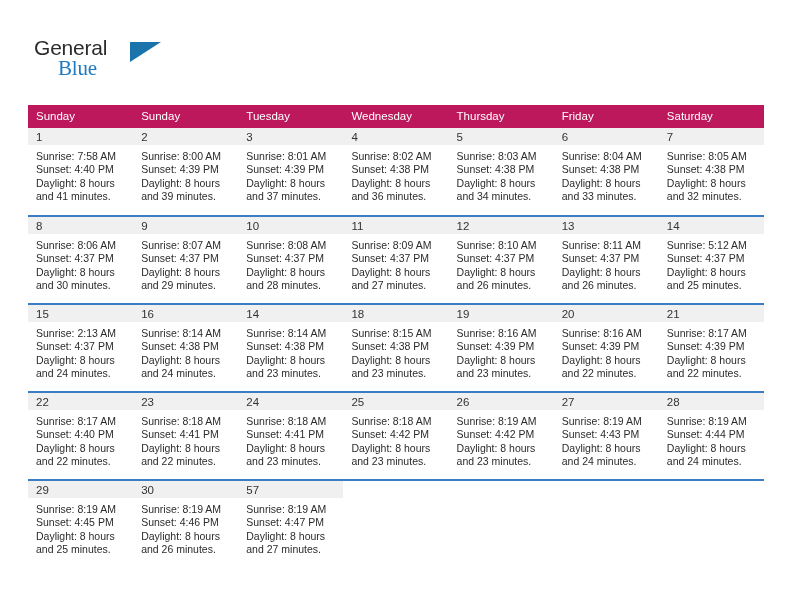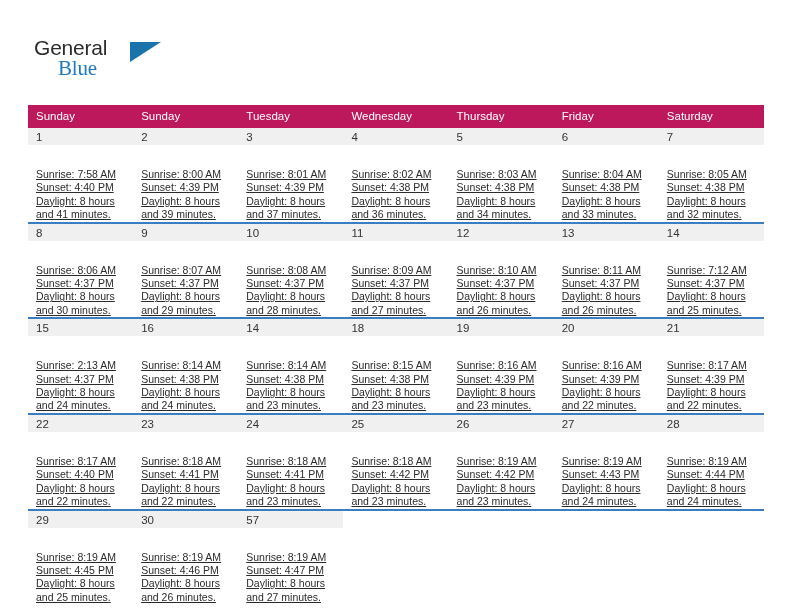--- a/index.html
+++ b/index.html
@@ -129,25 +129,24 @@
     color: #333333;
     padding: 3px 0 3px 8px;
     height: 17px;
     box-sizing: border-box;
     line-height: 12px;
   }
   .daynum.blank {
     background: #ffffff;
   }
   .info {
-    padding: 23px 8px 0 8px;
+    padding: 5px 8px 0 8px;
     font-size: 10.5px;
     line-height: 13.4px;
     color: #2b2b2b;
-    text-decoration: underline;
   }
   .info div {
     white-space: nowrap;
   }
 </style>
 </head>
 <body>
 
 <div class="page">
 
@@ -294,21 +293,21 @@
               <div class="info">
                 <div>Sunrise: 8:11 AM</div>
                 <div>Sunset: 4:37 PM</div>
                 <div>Daylight: 8 hours</div>
                 <div>and 26 minutes.</div>
               </div>
             </td>
             <td class="daycell">
               <div class="daynum">14</div>
               <div class="info">
-                <div>Sunrise: 7:12 AM</div>
+                <div>Sunrise: 5:12 AM</div>
                 <div>Sunset: 4:37 PM</div>
                 <div>Daylight: 8 hours</div>
                 <div>and 25 minutes.</div>
               </div>
             </td>
           </tr>
           <tr>
             <td class="daycell">
               <div class="daynum">15</div>
               <div class="info">

